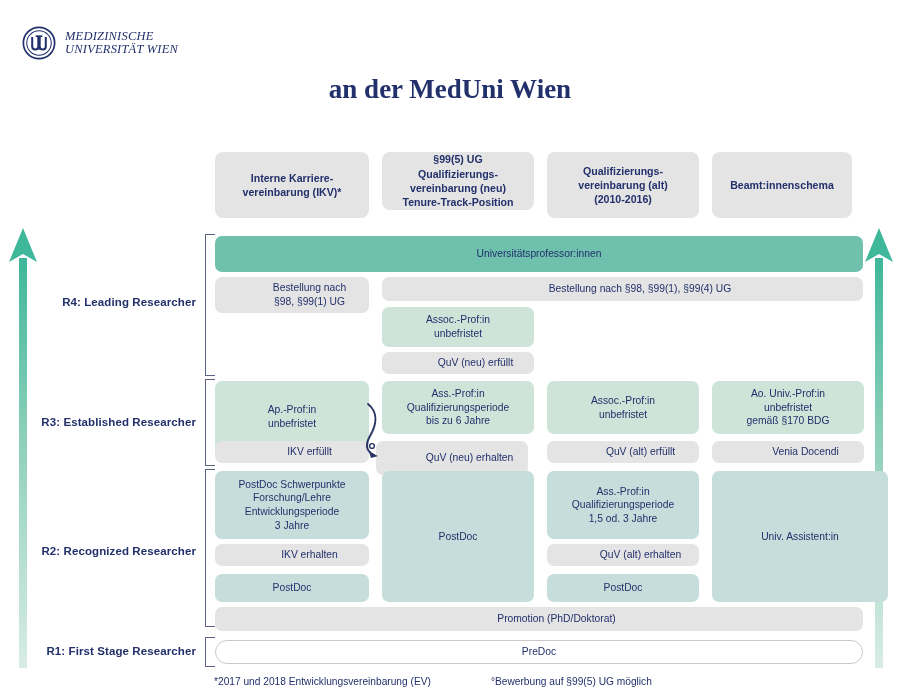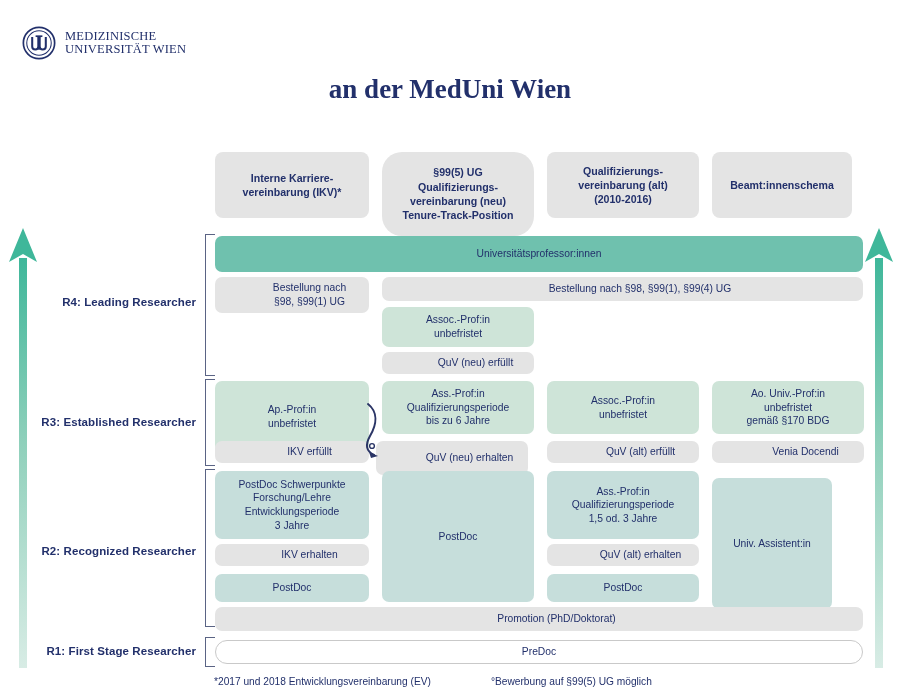--- a/index.html
+++ b/index.html
@@ -13,21 +13,21 @@
   }
 
   
   #logo{position:absolute;left:22px;top:26px;display:flex;align-items:center;gap:9px;}
   #logo .mark{width:34px;height:34px;flex:0 0 34px;}
   #logo .wordmark{
     font-family:"Liberation Serif", serif;
     color:#22306b;line-height:1.08;letter-spacing:.2px;
     font-size:12.5px;
   }
-  #logo .wordmark div{white-space:nowrap;}
+  #logo .wordmark div{white-space:nowrap;font-style:italic;}
 
   
   #title{
     position:absolute;left:0;top:72px;width:900px;
     text-align:center;
     font-family:"Liberation Serif", serif;
     font-size:27px;font-weight:700;color:#22306b;
     line-height:1.28;
   }
 
@@ -119,21 +119,21 @@
         <stop offset="55%" stop-color="#8fd0bb"></stop>
         <stop offset="100%" stop-color="#3fb79a"></stop>
       </linearGradient>
     </defs>
     <rect x="11" y="30" width="8" height="410" fill="url(#gradR)"></rect>
     <path d="M15 0 L29 34 L15 26 L1 34 Z" fill="#3fb79a"></path>
   </svg>
 </div>
 
 <div class="box hdr" style="left:215px;top:152px;width:154px;height:66px;">Interne Karriere-<br>vereinbarung (IKV)*</div>
-<div class="box hdr" style="left:382px;top:152px;width:152px;height:84px;border-radius:20px;">§99(5) UG<br>Qualifizierungs-<br>vereinbarung (neu)<br>Tenure-Track-Position</div>
+<div class="box hdr" style="left:382px;top:152px;width:152px;height:58px;">§99(5) UG<br>Qualifizierungs-<br>vereinbarung (neu)<br>Tenure-Track-Position</div>
 <div class="box hdr" style="left:547px;top:152px;width:152px;height:66px;">Qualifizierungs-<br>vereinbarung (alt)<br>(2010-2016)</div>
 <div class="box hdr" style="left:712px;top:152px;width:140px;height:66px;">Beamt:innenschema</div>
 
 <div class="row-label" style="top:296px;">R4: Leading Researcher</div>
 <div class="row-label" style="top:416px;">R3: Established Researcher</div>
 <div class="row-label" style="top:545px;">R2: Recognized Researcher</div>
 <div class="row-label" style="top:645px;">R1: First Stage Researcher</div>
 
 <div class="bracket" style="top:234px;height:140px;"></div>
 <div class="bracket" style="top:379px;height:85px;"></div>
@@ -160,21 +160,21 @@
   <svg viewBox="0 0 50 62" width="50" height="62">
     <path d="M12 2 C22 10, 21 22, 14 34 C9 43, 10 49, 18 53" fill="none" stroke="#2b3566" stroke-width="2" stroke-linecap="round"></path>
     <path d="M22 54 L13 50 L15 56 Z" fill="#2b3566"></path>
     <circle cx="16" cy="44" r="2.4" fill="none" stroke="#2b3566" stroke-width="1.4"></circle>
   </svg>
 </div>
 
 <div class="box bluegreen" style="left:215px;top:471px;width:154px;height:68px;">PostDoc Schwerpunkte<br>Forschung/Lehre<br>Entwicklungsperiode<br>3 Jahre</div>
 <div class="box bluegreen" style="left:382px;top:471px;width:152px;height:131px;">PostDoc</div>
 <div class="box bluegreen" style="left:547px;top:471px;width:152px;height:68px;">Ass.-Prof:in<br>Qualifizierungsperiode<br>1,5 od. 3 Jahre</div>
-<div class="box bluegreen" style="left:712px;top:471px;width:120px;height:131px;margin-top:7px;">Univ. Assistent:in</div>
+<div class="box bluegreen" style="left:712px;top:471px;width:176px;height:131px;">Univ. Assistent:in</div>
 
 <div class="box gray" style="left:215px;top:544px;width:154px;height:22px;">IKV erhalten</div>
 <div class="box gray" style="left:547px;top:544px;width:152px;height:22px;">QuV (alt) erhalten</div>
 
 <div class="box bluegreen" style="left:215px;top:574px;width:154px;height:28px;">PostDoc</div>
 <div class="box bluegreen" style="left:547px;top:574px;width:152px;height:28px;">PostDoc</div>
 
 <div class="box gray" style="left:215px;top:607px;width:648px;height:24px;">Promotion (PhD/Doktorat)</div>
 <div class="box outline" style="left:215px;top:640px;width:648px;height:24px;border-radius:12px;">PreDoc</div>
 

